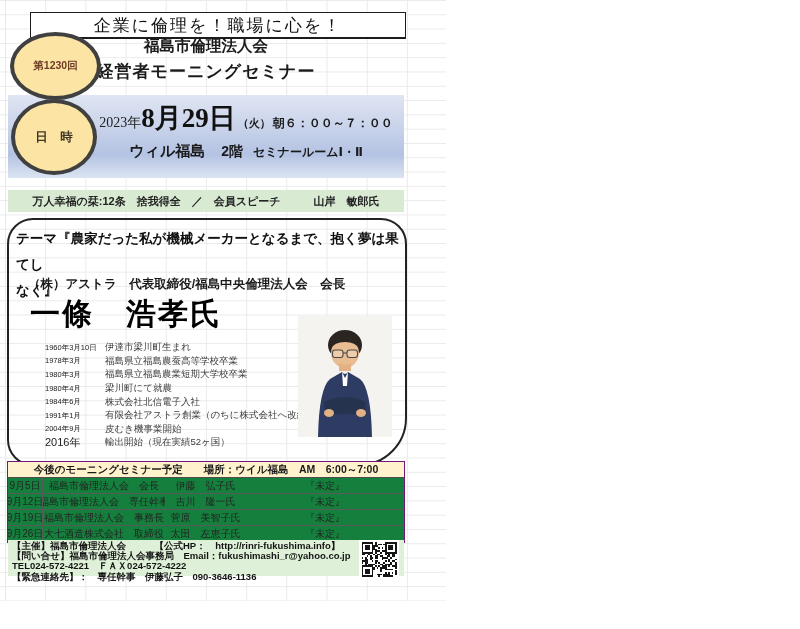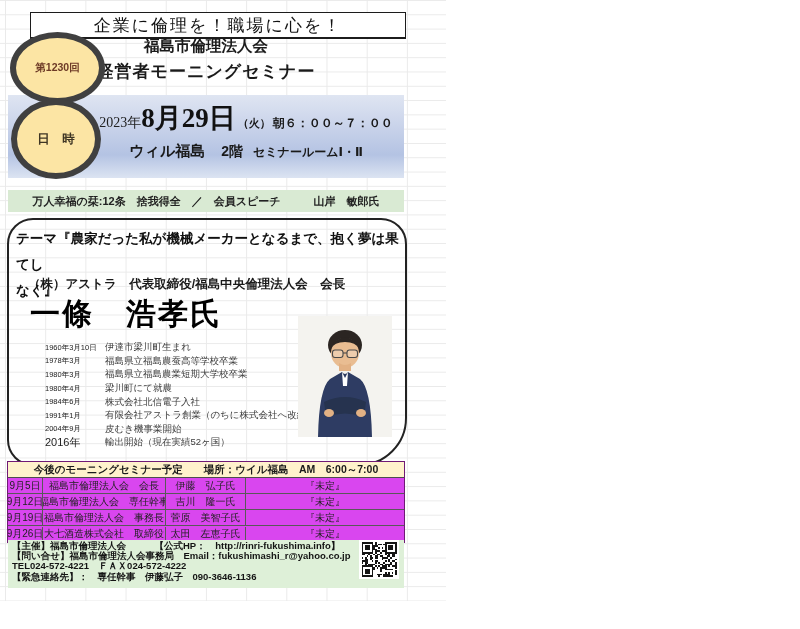--- a/index.html
+++ b/index.html
@@ -9,21 +9,21 @@
   
   .grid-bg{left:0;top:0;width:446px;height:601px;
     background-image:linear-gradient(to right,#eaeaea 1px,transparent 1px),
                      linear-gradient(to bottom,#eaeaea 1px,transparent 1px);
     background-size:40.2px 14.3px;background-position:5px 0;}
   
   .banner{left:30px;top:12px;width:374px;height:24px;background:#fff;
     border:1.5px solid #1c1c1c;border-bottom-width:2.5px;
     display:flex;align-items:center;justify-content:center;
     font-size:17px;letter-spacing:2px;color:#111;}
-  .oval{background:#fce5a4;border:6px solid #404040;border-radius:50%;
+  .oval{background:#fce5a4;border:4px solid #404040;border-radius:50%;
     display:flex;align-items:center;justify-content:center;font-weight:bold;}
   .badge-oval{left:10px;top:32px;width:83px;height:60px;font-size:10.5px;color:#6d3a26;z-index:3;}
   .org-name{left:8px;top:36px;width:396px;text-align:center;font-weight:bold;font-size:15.5px;}
   .event-name{left:8px;top:60px;width:396px;text-align:center;font-weight:bold;font-size:17px;letter-spacing:1px;}
   
   .blue-band{left:8px;top:95px;width:396px;height:83px;
     background:linear-gradient(180deg,#dfe5f2 0%,#c9d3ea 38%,#b4c3e3 72%,#dce4f2 100%);}
   .dt-oval{left:11px;top:99px;width:78px;height:68px;font-size:12.5px;color:#3e3523;z-index:3;}
   .dateline{left:90px;top:100px;width:312px;text-align:center;white-space:nowrap;font-family:Liberation Serif, serif;}
   .dateline span{vertical-align:baseline;}
@@ -51,30 +51,30 @@
   .bio-date{width:60px;font-size:7.5px;color:#222;}
   .bio-date.last{font-size:11px;}
   .bio-text{font-size:9.5px;color:#3c3c3c;white-space:nowrap;}
   
   .photo{left:298px;top:316px;width:94px;height:121px;}
   
   .sched{left:7px;top:461px;width:398px;border:1px solid #701a75;box-sizing:border-box;}
   .sched-header{height:15px;background:#fff2cc;border-bottom:1px solid #4d4d4d;
     display:flex;align-items:center;justify-content:center;
     font-size:10.5px;font-weight:bold;white-space:nowrap;}
-  .sched-row{display:flex;height:15px;border-bottom:1px solid #595959;background:#d946ef;}
+  .sched-row{display:flex;height:15px;border-bottom:1px solid #595959;background:#15803d;}
   .sched-row:last-child{border-bottom:1px solid #4d4d4d;align-items:flex-end;}
   .cell{display:flex;align-items:center;justify-content:center;font-size:10px;color:#222;
     border-right:1px solid #595959;white-space:nowrap;overflow:hidden;box-sizing:border-box;}
   .c-date{width:35px;}
   .c-role{width:123px;}
   .c-name{width:80px;}
   .c-topic{width:158px;border-right:none;}
   
-  .footer{left:8px;top:540px;width:396px;height:48px;background:#def0d8;box-sizing:border-box;
+  .footer{left:8px;top:540px;width:396px;height:36px;background:#def0d8;box-sizing:border-box;
     padding:1px 0 0 4px;font-size:9.5px;font-weight:bold;line-height:10.2px;color:#141414;}
   .footer div{white-space:nowrap;}
   .qr{left:359px;top:540px;width:40px;height:39px;background:#fff;
     display:flex;align-items:center;justify-content:center;}
 </style>
 </head>
 <body>
 
 <div id="canvas">
   <div class="abs grid-bg"></div>

